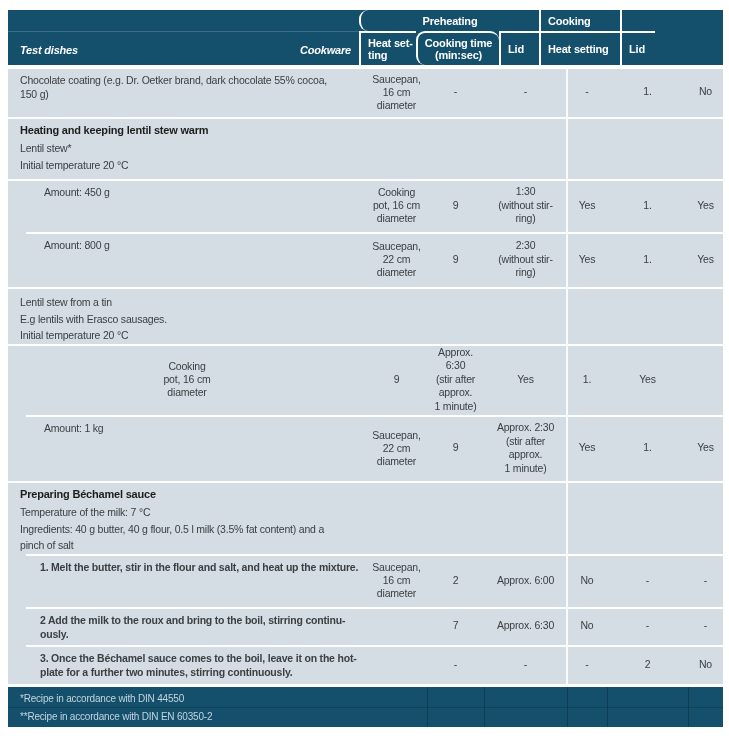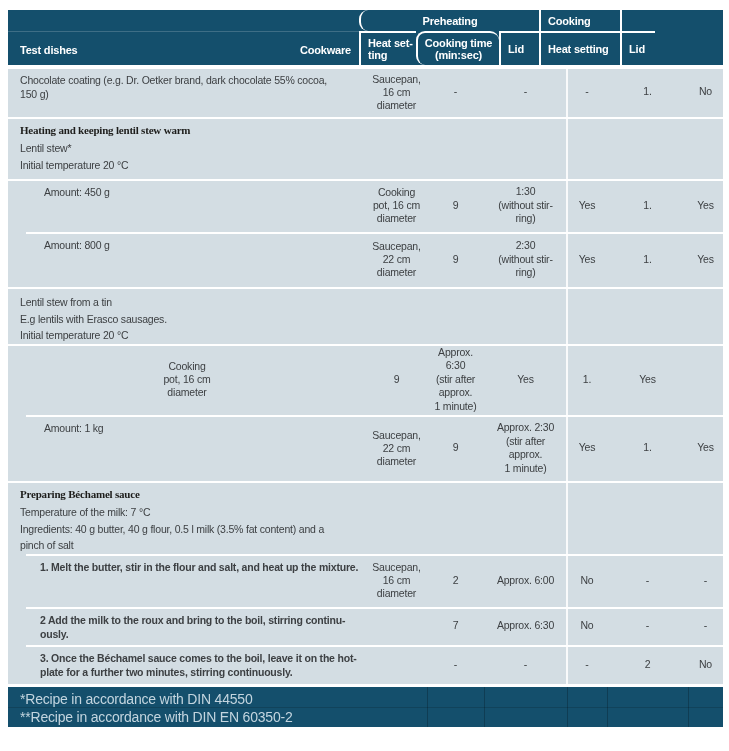--- a/index.html
+++ b/index.html
@@ -11,21 +11,21 @@
   body{
     width:729px;height:751px;position:relative;overflow:hidden;
     font-family:"Liberation Sans","DejaVu Sans",sans-serif;
     font-size:10.5px;letter-spacing:-0.2px;color:var(--body_text);
   }
   .table{position:absolute;left:8px;top:10px;width:715px;}
 
   
   .thead{display:flex;background:var(--header_bg);color:var(--header_text);
          font-weight:bold;font-size:11px;height:55px;}
-  .th-left{width:351px;position:relative;}
+  .th-left{width:351px;position:relative;font-style:italic;}
   .th-left::after{content:"";position:absolute;left:0;top:21px;height:1px;width:100%;
                   background:rgba(255,255,255,0.18);}
   .th-testdishes{position:absolute;left:12px;bottom:9px;}
   .th-cookware{position:absolute;right:8px;bottom:9px;}
   .th-right{width:296px;display:grid;
             grid-template-columns:57px 83px 40px 81px 35px;
             grid-template-rows:21px 34px;}
   .th-cell{border-left:2px solid var(--sep);display:flex;align-items:center;
            padding-left:7px;line-height:12px;}
   .th-cell.r2{border-top:2px solid var(--sep);}
@@ -38,38 +38,38 @@
   .vline{position:absolute;left:558px;top:0;bottom:0;width:2px;
          background:rgba(255,255,255,0.85);z-index:2;}
   .row{position:relative;}
   .row.sep-full::before,.row.sep-ind::before{
     content:"";position:absolute;top:0;height:2px;right:0;background:var(--sep);z-index:3;}
   .row.sep-full::before{left:0;}
   .row.sep-ind::before{left:18px;}
   .row.heading{min-height:28px;padding:8px 0 0 12px;}
   .row.heading .h{font-weight:bold;font-size:11px;color:var(--heading_text);}
   .row.intro{padding:7px 0 0 12px;}
-  .row.intro .h{font-weight:bold;font-size:11px;color:var(--heading_text);margin-bottom:4px;font-family:Liberation Serif, serif;}
+  .row.intro .h{font-weight:bold;font-size:11px;color:var(--heading_text);margin-bottom:4px;}
   .row.intro .lines{line-height:16.5px;}
   .row.data{display:grid;grid-template-columns:358px 61px 57px 83px 40px 81px 35px;
             align-items:center;}
   .c1{align-self:start;padding:6px 4px 4px 12px;line-height:14px;}
   .c1.ind-amount{padding-left:36px;}
   .c1.ind-step{padding-left:32px;font-weight:bold;}
   .cc{text-align:center;line-height:13.5px;padding:2px 1px;}
   .c2{line-height:13px;}
   
   .rh-choc{min-height:50px;} .rh-lintro{min-height:62px;} .rh-450{min-height:53px;}
   .rh-800{min-height:55px;} .rh-tin{min-height:55px;} .rh-500{min-height:66px;}
   .rh-1kg{min-height:66px;} .rh-bech{min-height:73px;} .rh-s1{min-height:53px;}
   .rh-s2{min-height:30px;} .rh-s3{min-height:39px;}
 
   
   .tfoot{position:relative;margin-top:3px;background:var(--header_bg);
-         color:var(--footer_text);height:40px;padding:3px 0 0 12px;font-size:14px;}
+         color:var(--footer_text);height:40px;padding:3px 0 0 12px;font-size:10px;}
   .tfoot .note{line-height:18px;}
   .f-vline{position:absolute;top:0;bottom:0;width:1px;background:rgba(0,0,0,0.22);}
   .f-hline{position:absolute;left:0;right:0;top:20px;height:1px;background:rgba(0,0,0,0.15);}
 </style>
 </head>
 <body>
 
 <div class="table">
 
   <div class="thead">

